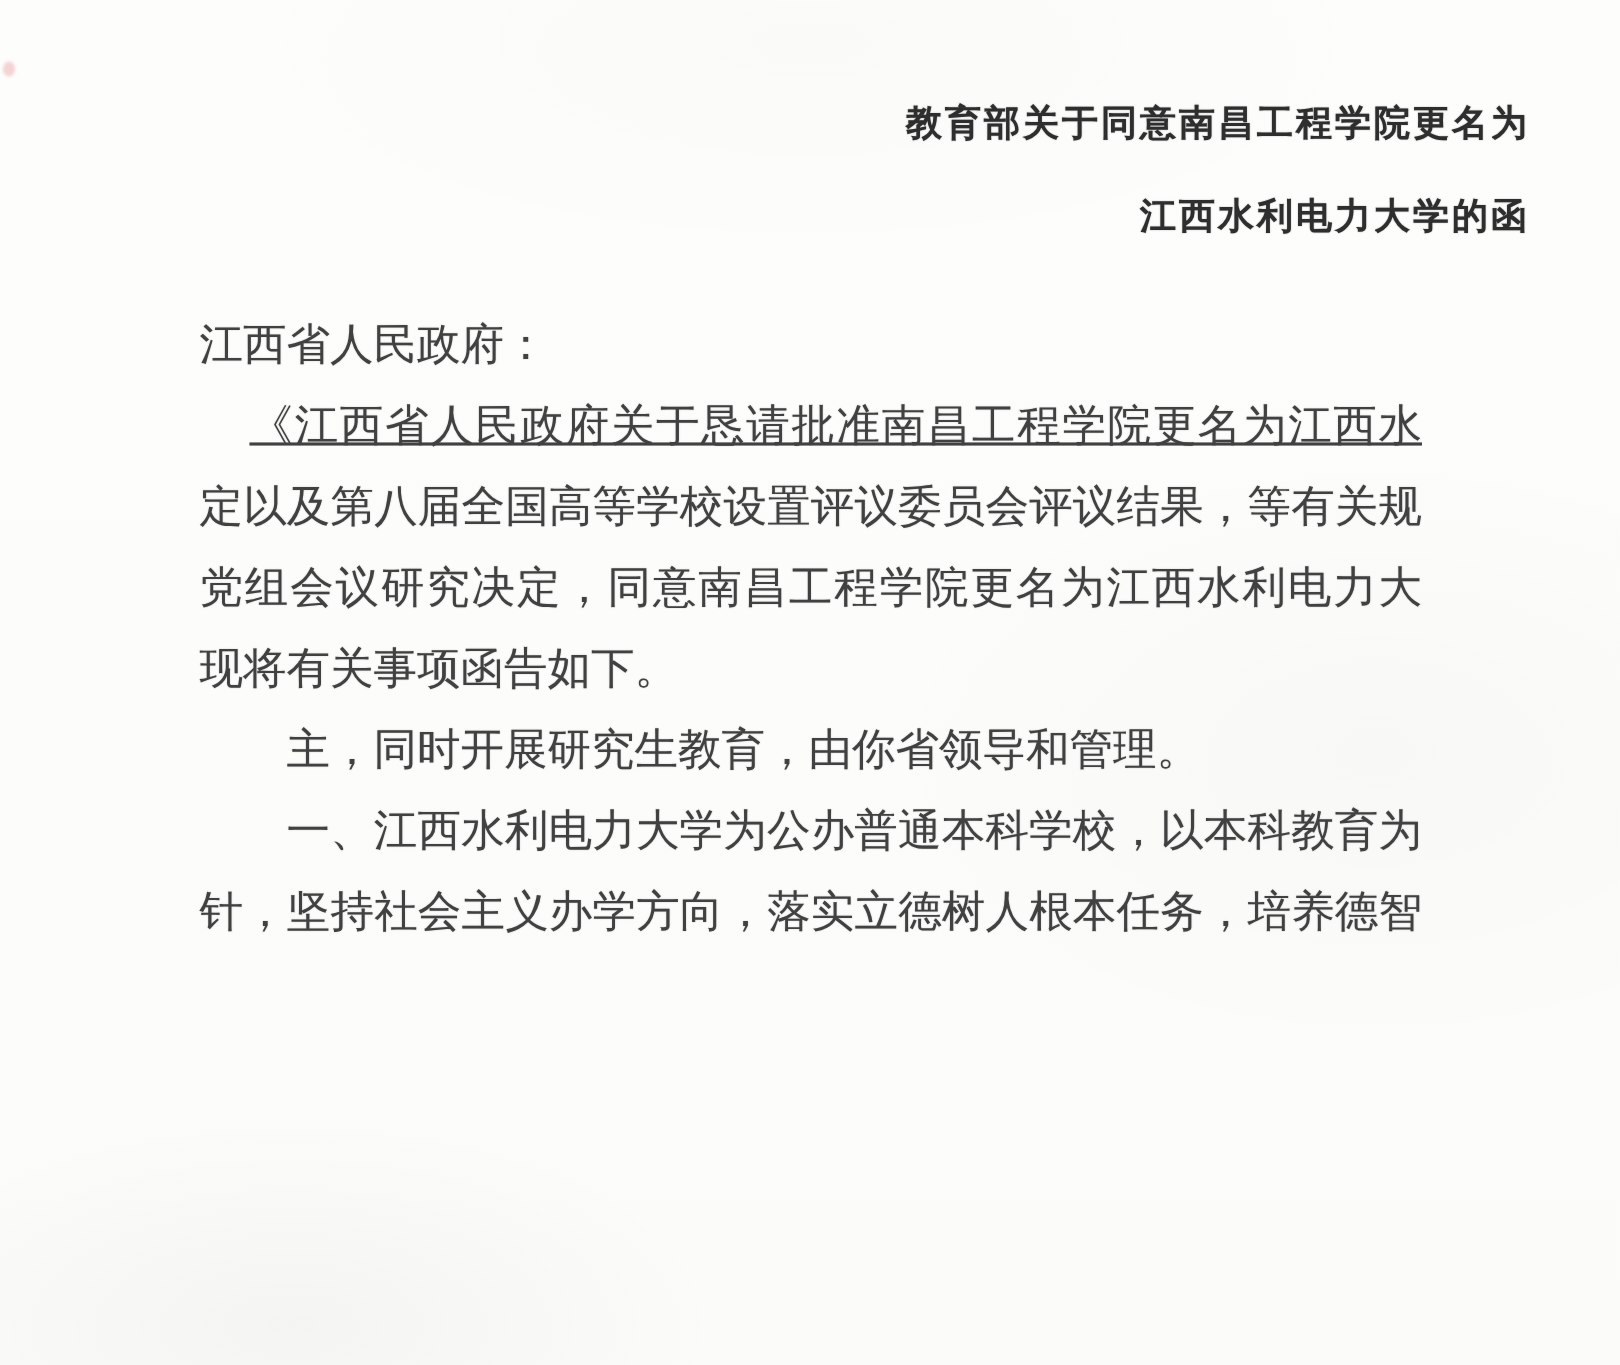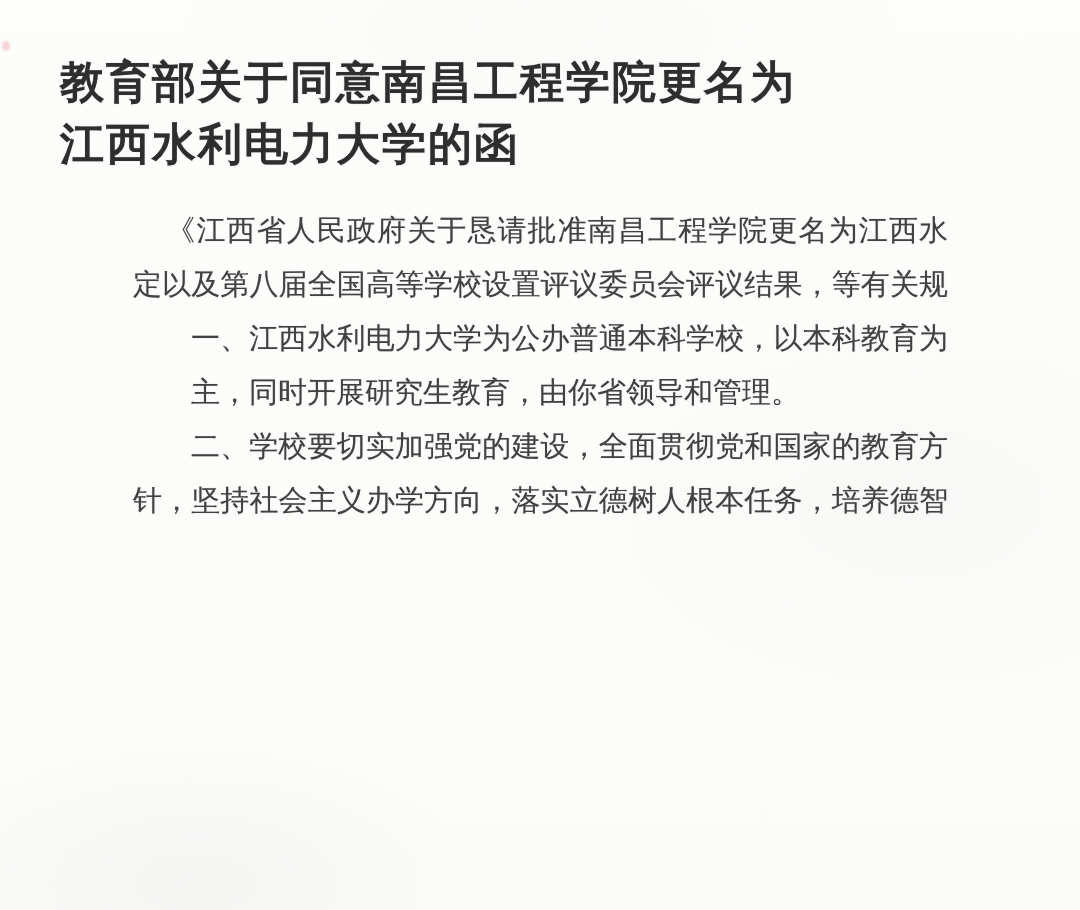--- a/index.html
+++ b/index.html
@@ -26,23 +26,23 @@
     left: 2px;
     top: 41px;
     width: 8px;
     height: 10px;
     border-radius: 50%;
     background: rgba(228, 150, 150, 0.4);
     filter: blur(1.2px);
   }
   .doc-title {
     margin: 52px 60px 0 60px;
-    text-align: left;
+    text-align: right;
     font-weight: bold;
-    font-size: 44px;
+    font-size: 24px;
     line-height: 62px;
     letter-spacing: 2px;
     color: #2e2e2e;
     text-shadow: 0 0 1px rgba(46,46,46,0.45);
   }
   .doc-title .tline {
     display: block;
     white-space: nowrap;
   }
   .doc-body {
@@ -59,37 +59,40 @@
   .line.fill {
     text-align: justify;
     text-align-last: justify;
   }
   .line.indent {
     text-indent: 2em;
   }
   
   .line.indent-bracket {
     text-indent: 1.15em;
+    text-decoration: underline;
   }
 </style>
 </head>
 <body>
 
 <div class="page">
 
   <div class="artifact-dot"></div>
 
   <div class="doc-title">
     <span class="tline">教育部关于同意南昌工程学院更名为</span>
     <span class="tline">江西水利电力大学的函</span>
   </div>
 
   <div class="doc-body">
+    <div class="line">江西省人民政府：</div>
     <div class="line fill indent-bracket">《江西省人民政府关于恳请批准南昌工程学院更名为江西水</div>
     <div class="line fill">定以及第八届全国高等学校设置评议委员会评议结果，等有关规</div>
+    <div class="line fill">党组会议研究决定，同意南昌工程学院更名为江西水利电力大</div>
+    <div class="line">现将有关事项函告如下。</div>
+    <div class="line indent">主，同时开展研究生教育，由你省领导和管理。</div>
     <div class="line fill indent">一、江西水利电力大学为公办普通本科学校，以本科教育为</div>
-    <div class="line indent">主，同时开展研究生教育，由你省领导和管理。</div>
-    <div class="line fill indent">二、学校要切实加强党的建设，全面贯彻党和国家的教育方</div>
     <div class="line fill">针，坚持社会主义办学方向，落实立德树人根本任务，培养德智</div>
 
   </div>
 
 </div>
 
 </body></html>

